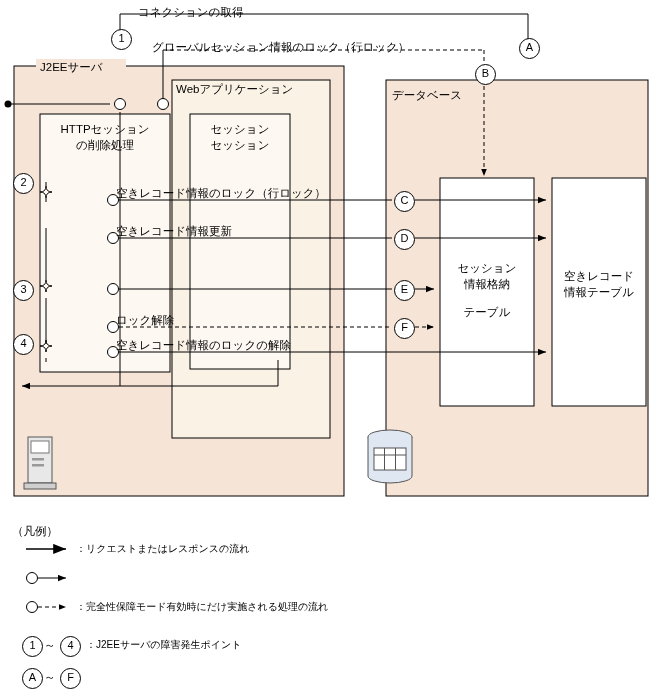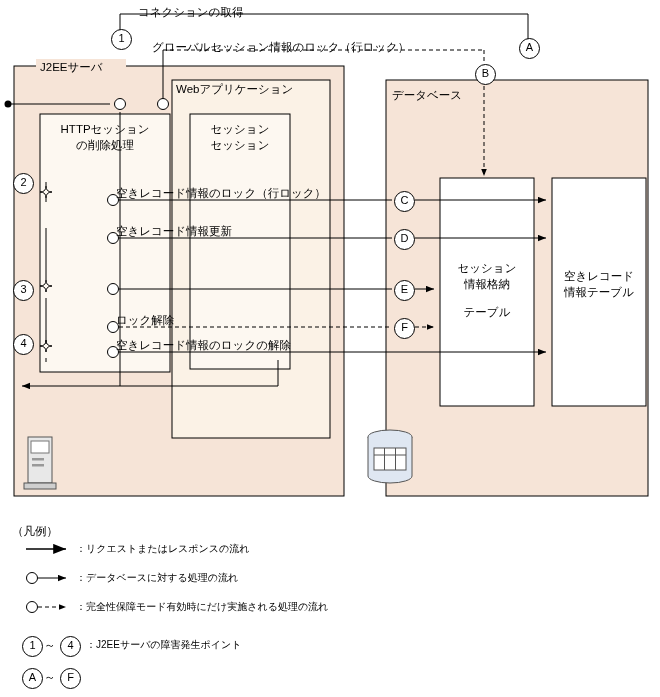--- a/index.html
+++ b/index.html
@@ -153,21 +153,20 @@
   <div class="circ" style="left:13px;top:334px;">4</div>
 
   <div class="circ" style="left:394px;top:191px;">C</div>
   <div class="circ" style="left:394px;top:229px;">D</div>
   <div class="circ" style="left:394px;top:280px;">E</div>
   <div class="circ" style="left:394px;top:318px;">F</div>
 
   <div class="lbl" style="left:12px;top:524px;">（凡例）</div>
 
   <div class="legend-row" style="left:76px;top:542px;">：リクエストまたはレスポンスの流れ</div>
-  <div class="legend-row" style="left:76px;top:571px;">：データベースに対する処理の流れ</div>
   <div class="legend-row" style="left:76px;top:600px;">：完全性保障モード有効時にだけ実施される処理の流れ</div>
 
   <div class="circ" style="left:22px;top:636px;">1</div>
   <div class="lbl" style="left:44px;top:638px;">～</div>
   <div class="circ" style="left:60px;top:636px;">4</div>
   <div class="legend-row" style="left:86px;top:638px;">：J2EEサーバの障害発生ポイント</div>
 
   <div class="circ" style="left:22px;top:668px;">A</div>
   <div class="lbl" style="left:44px;top:670px;">～</div>
   <div class="circ" style="left:60px;top:668px;">F</div>

